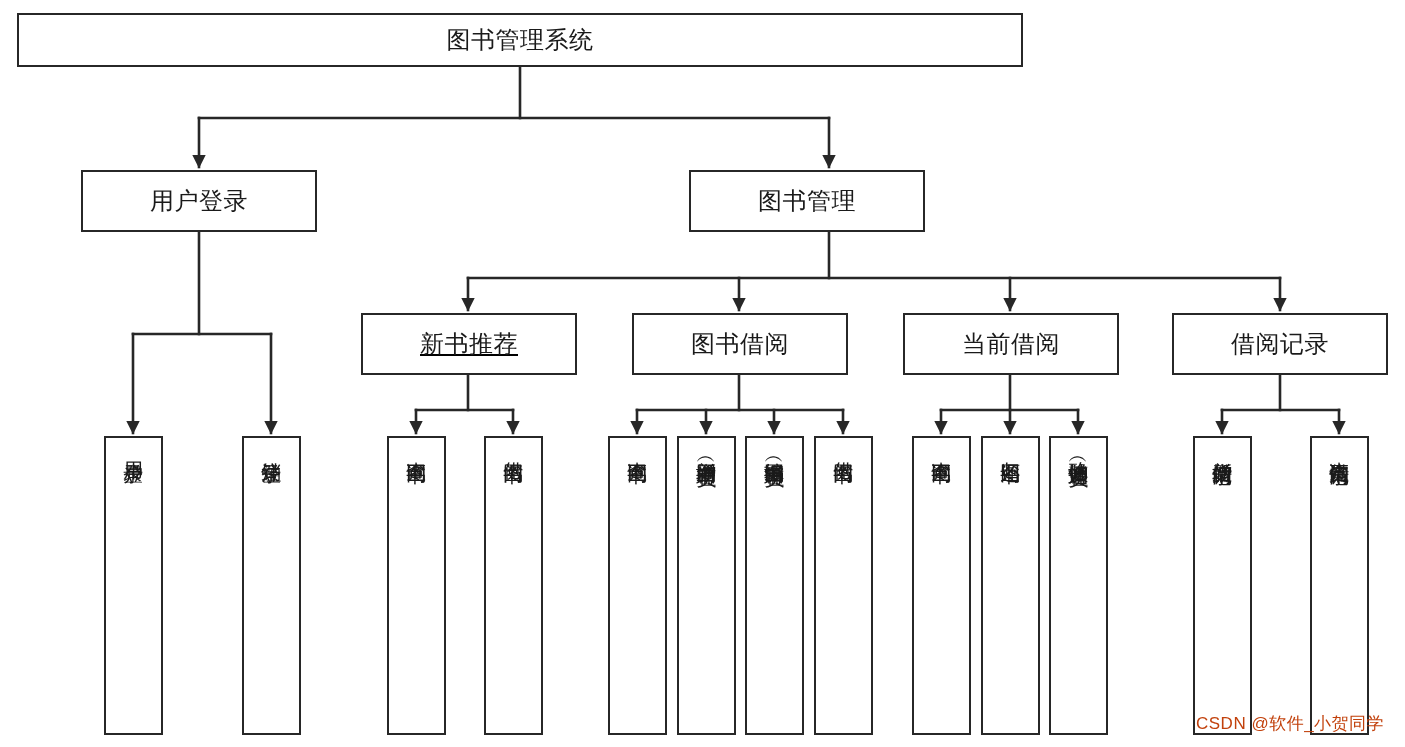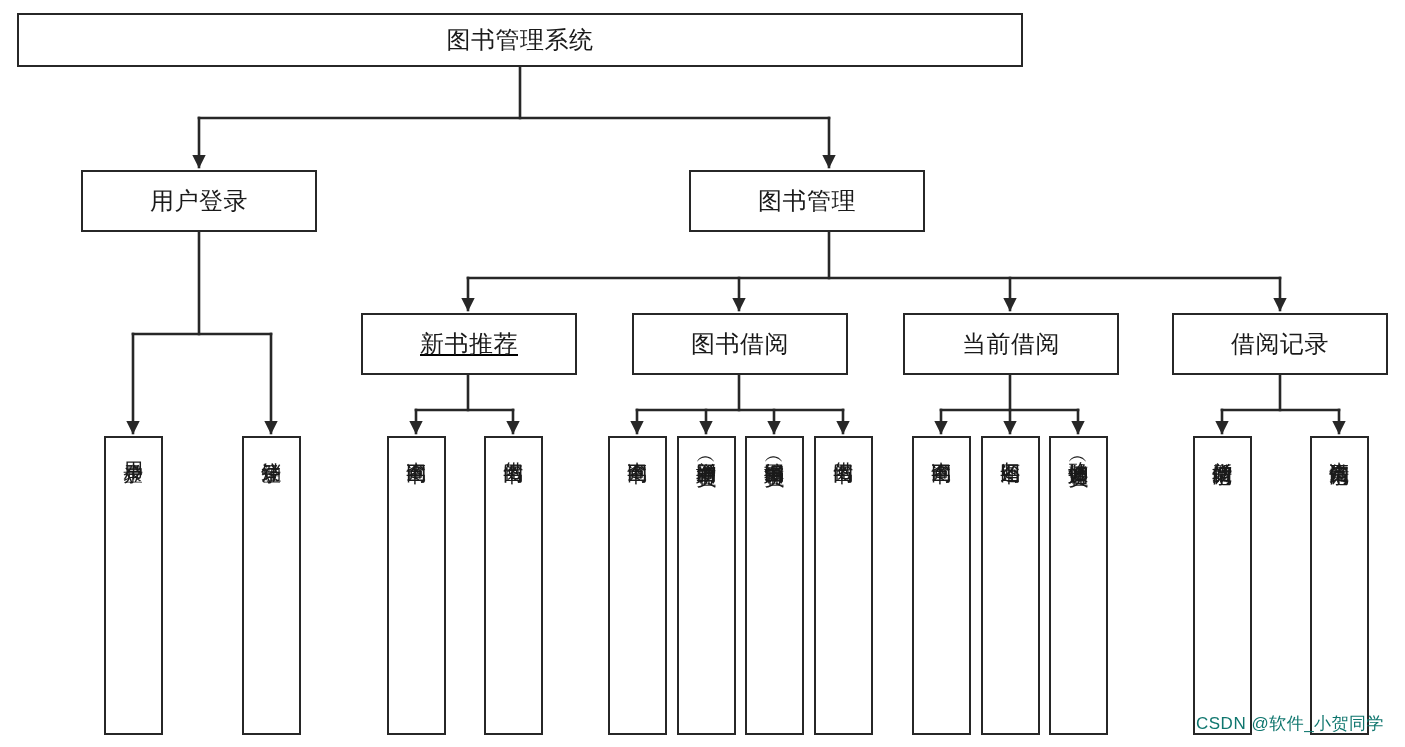--- a/index.html
+++ b/index.html
@@ -57,21 +57,21 @@
   .node.vertical {
     align-items: flex-start;
     justify-content: center;
     padding-top: 8px;
   }
   .watermark {
     position: absolute;
     left: 1196px;
     top: 712px;
     font-size: 17px;
-    color: #0f766e;
+    color: #c2410c;
     letter-spacing: 0.5px;
     white-space: nowrap;
     pointer-events: none;
   }
 </style>
 </head>
 <body>
 
 <div id="diagram-root">
 

